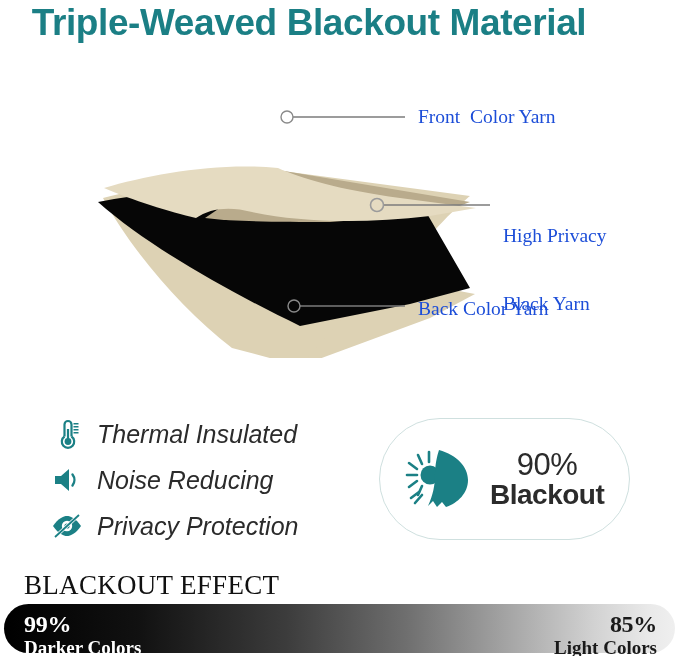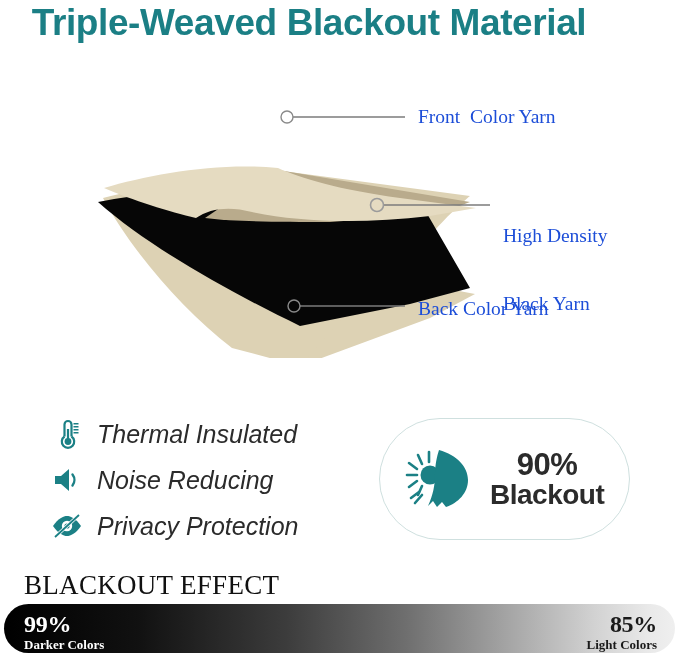--- a/index.html
+++ b/index.html
@@ -104,21 +104,21 @@
     height: 68px;
     flex: 0 0 74px;
   }
   #blackout-text {
     margin-left: 14px;
     text-align: center;
     font-family: "Liberation Sans", sans-serif;
     color: #2b2b2b;
     line-height: 1.02;
   }
-  #blackout-percent { font-size: 31px; font-weight: bold; letter-spacing: -0.5px; }
+  #blackout-percent { font-size: 31px; font-weight: normal; letter-spacing: -0.5px; }
   #blackout-word    { font-size: 28px; font-weight: bold; letter-spacing: -0.5px; }
 
   
   #effect-heading {
     position: absolute;
     left: 24px;
     top: 570px;
     font-family: "Liberation Serif", serif;
     font-size: 27px;
     color: #111111;
@@ -146,21 +146,21 @@
   .bar-block {
     position: absolute;
     line-height: 1.0;
     white-space: nowrap;
     font-family: "Liberation Serif", serif;
     font-weight: bold;
   }
   #bar-left  { left: 20px; top: 8px; color: #ffffff; }
   #bar-right { right: 18px; top: 8px; color: #1a1a1a; text-align: right; }
   .bar-pct   { font-size: 24px; letter-spacing: -0.3px; display:block; }
-  .bar-sub   { font-size: 13px; display:block; margin-top: 2px; }
+  .bar-sub   { font-size: 19px; display:block; margin-top: 2px; }
   #bar-left .bar-pct  { text-align: left; }
   #bar-left .bar-sub  { text-align: left; }
   #bar-right .bar-pct { text-align: right; }
   #bar-right .bar-sub { text-align: right; }
 </style>
 </head>
 <body>
 
 <div id="page-title">Triple-Weaved Blackout Material</div>
 
@@ -199,21 +199,21 @@
     <g>
       <line x1="300" y1="228" x2="405" y2="228" stroke="#7b7b7b" stroke-width="1.4"></line>
       <circle cx="294" cy="228" r="6" fill="none" stroke="#8a8a8a" stroke-width="1.4"></circle>
     </g>
   </svg>
 </div>
 
 <div class="lbl" id="label-front">Front  Color Yarn</div>
 
 <div class="lbl" id="label-high-density">
-  <div>High Density</div>
+  <div>High Privacy</div>
   <div>Black Yarn</div>
 </div>
 
 <div class="lbl" id="label-back">Back Color Yarn</div>
 
 <div id="feature-list">
 
   <div class="feature-row">
     <span class="feature-icon">
       <svg width="30" height="32" viewBox="0 0 30 32">

